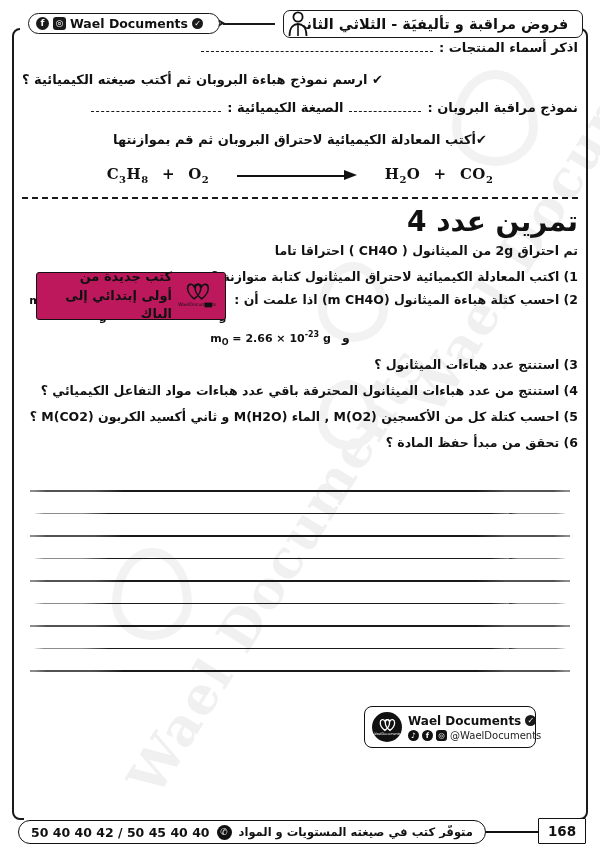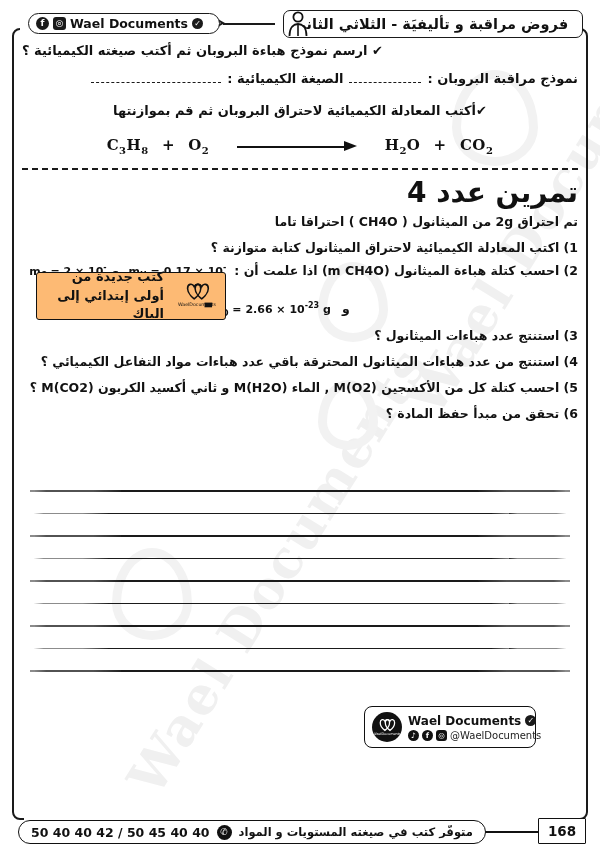--- a/index.html
+++ b/index.html
@@ -203,26 +203,25 @@
     direction: rtl; text-align: right;
   }
 
   
   .promo {
     position: absolute;
     top: 272px; left: 36px;
     width: 190px; height: 48px;
     border: 1.8px solid #111;
     border-radius: 3px;
-    background: #fdba74;
+    background: #be185d;
     display: flex; align-items: center;
     direction: rtl;
     z-index: 4;
     padding: 0 6px;
-    gap: 8px;
   }
   .promo-text {
     flex: 1;
     font-size: 13px; font-weight: bold; line-height: 1.45;
     text-align: right; direction: rtl;
     color: #111;
     padding-right: 3px;
   }
   .promo-logo {
     width: 44px; height: 40px;
@@ -358,20 +357,24 @@
       <path d="M3.5 26 C3.5 17 8 14 12 14 C16 14 20.5 17 20.5 26" fill="#fff" stroke="#111" stroke-width="1.8"></path>
       <path d="M12 14 L12 26" stroke="#111" stroke-width="1.6"></path>
     </svg>
     <div class="title-box">
       <span class="title-text">فروض مراقبة و تأليفيَة - الثلاثي الثاني</span>
     </div>
   </div>
 
   <div class="content">
 
+    <div class="row" style="justify-content:flex-start;margin-bottom:14px;">
+      <span class="q-line">اذكر أسماء المنتجات :</span>
+      <span class="dots" style="width:232px;margin-right:6px;"></span>
+    </div>
 
     <div style="margin-bottom:12px;text-align:left;">
       <span class="q-line">✔ ارسم نموذج هباءة البروبان ثم أكتب صيغته الكيميائية ؟</span>
     </div>
 
     <div class="row" style="margin-bottom:14px;">
       <span class="q-line">نموذج مراقبة البروبان :</span>
       <span class="dots" style="width:72px;margin:0 6px;"></span>
       <span class="q-line">الصيغة الكيميائية  :</span>
       <span class="dots" style="width:130px;margin-right:6px;"></span>

